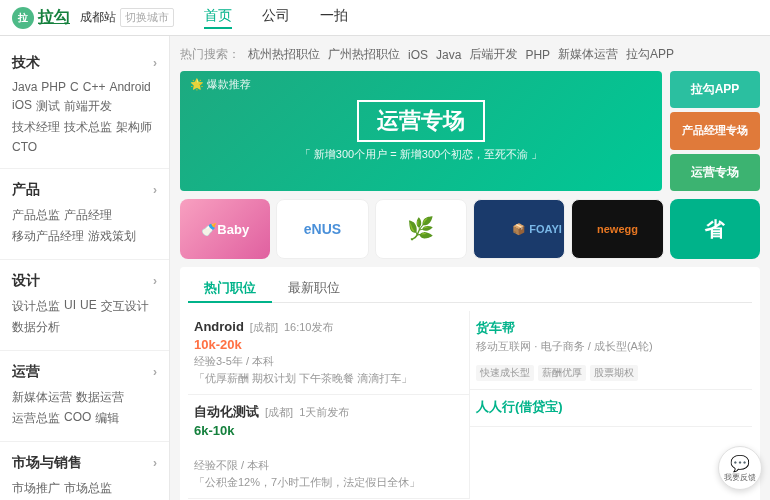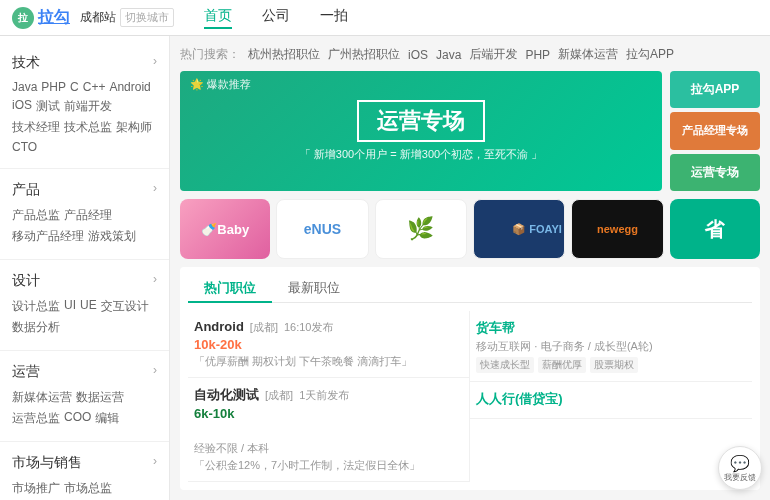--- a/index.html
+++ b/index.html
@@ -1,32 +1,32 @@
 <!DOCTYPE html>
 <html><head>
   <meta charset="utf-8">
   <style>
     * { margin: 0; padding: 0; box-sizing: border-box; }
     body { font-family: 'Microsoft YaHei', Arial, sans-serif; font-size: 12px; background: #f5f5f5; width: 770px; height: 500px; overflow: hidden; display: flex; flex-direction: column; }
     .logo { display: flex; align-items: center; gap: 4px; margin-right: 10px; }
     .logo-icon { width: 22px; height: 22px; background: #4dba87; border-radius: 50%; display: flex; align-items: center; justify-content: center; color: white; font-size: 10px; font-weight: bold; }
-    .logo-text { font-size: 16px; color: #3b82f6; font-weight: bold; text-decoration: underline; }
+    .logo-text { font-size: 16px; color: #15803d; font-weight: bold; text-decoration: underline; }
     .city-info { font-size: 12px; color: #333; margin-right: 4px; }
     .city-switch { font-size: 11px; color: #aaa; border: 1px solid #ddd; padding: 1px 4px; border-radius: 2px; cursor: pointer; }
     .nav-links { display: flex; gap: 30px; margin-left: 30px; }
     .nav-link { font-size: 14px; color: #333; cursor: pointer; text-decoration: none; padding-bottom: 2px; }
     .nav-link.active { color: #00b38a; border-bottom: 2px solid #00b38a; }
 
     
     .main-container { display: flex; flex: 1; overflow: hidden; }
 
     
     .sidebar { width: 170px; background: #fff; border-right: 1px solid #e8e8e8; overflow-y: auto; flex-shrink: 0; padding-top: 8px; }
     .sidebar-section { padding: 6px 12px; }
-    .sidebar-section-header { display: flex; justify-content: space-between; color: #333; font-size: 14px; font-weight: normal; padding: 4px 0; }
+    .sidebar-section-header { display: flex; justify-content: space-between; align-items: center; color: #333; font-size: 14px; font-weight: bold; padding: 4px 0; }
     .sidebar-section-header .arrow { color: #aaa; font-size: 12px; }
     .sidebar-tags { display: flex; flex-wrap: wrap; gap: 4px; padding: 4px 0 6px 0; }
     .sidebar-tag { color: #666; font-size: 12px; cursor: pointer; }
     .sidebar-divider { height: 1px; background: #f0f0f0; margin: 2px 0; }
 
     
     .content { flex: 1; overflow-y: auto; padding: 10px; }
 
     
     .search-bar { display: flex; margin-bottom: 8px; }
@@ -219,41 +219,42 @@
 
         <div style="border-right:1px solid #f0f0f0;">
 
           <div class="job-item">
             <div style="display:flex;gap:6px;align-items:baseline;margin-bottom:2px;">
               <span style="color:#333;font-size:13px;font-weight:bold;">Android</span>
               <span style="color:#999;font-size:11px;">[成都]</span>
               <span style="color:#999;font-size:11px;">16:10发布</span>
             </div>
             <div style="color:#ff7043;font-size:13px;font-weight:bold;margin-bottom:2px;">10k-20k</div>
+            <div style="color:#999;font-size:11px;margin-bottom:2px;">经验3-5年 / 本科</div>
             <div style="color:#999;font-size:11px;">「优厚薪酬 期权计划 下午茶晚餐 滴滴打车」</div>
           </div>
 
           <div class="job-item">
             <div style="display:flex;gap:6px;align-items:baseline;margin-bottom:2px;">
               <span style="color:#333;font-size:13px;font-weight:bold;">自动化测试</span>
               <span style="color:#999;font-size:11px;">[成都]</span>
               <span style="color:#999;font-size:11px;">1天前发布</span>
             </div>
             <div style="color:#15803d;font-size:13px;font-weight:bold;margin-bottom:20px;">6k-10k</div>
             <div style="color:#999;font-size:11px;margin-bottom:2px;">经验不限 / 本科</div>
             <div style="color:#999;font-size:11px;">「公积金12%，7小时工作制，法定假日全休」</div>
           </div>
 
         </div>
 
         <div>
 
           <div class="job-item">
             <div style="color:#00b38a;font-size:13px;font-weight:bold;margin-bottom:2px;">货车帮</div>
-            <div style="color:#999;font-size:11px;margin-bottom:3px;">移动互联网 · 电子商务 / 成长型(A轮)</div>
+            <div style="color:#999;font-size:11px;margin-bottom:11px;">移动互联网 · 电子商务 / 成长型(A轮)</div>
             <div class="job-tags">
               <span class="job-tag">快速成长型</span>
               <span class="job-tag">薪酬优厚</span>
               <span class="job-tag">股票期权</span>
             </div>
           </div>
 
 
           <div class="job-item">
             <div style="color:#00b38a;font-size:13px;font-weight:bold;margin-bottom:2px;">人人行(借贷宝)</div>

